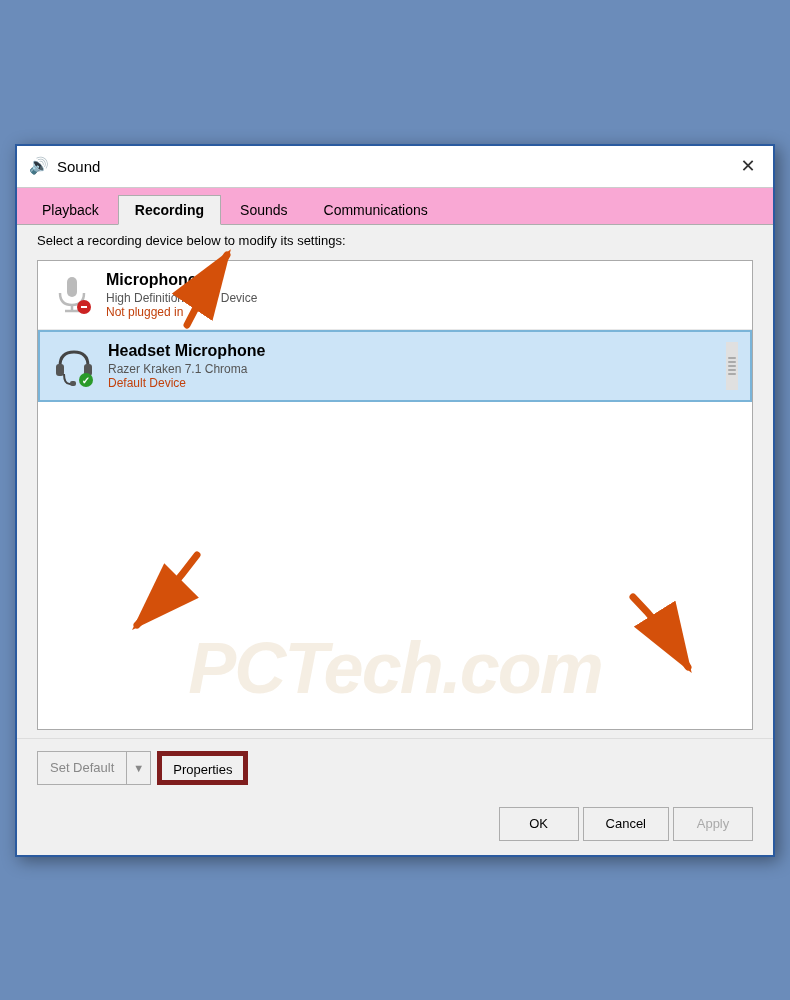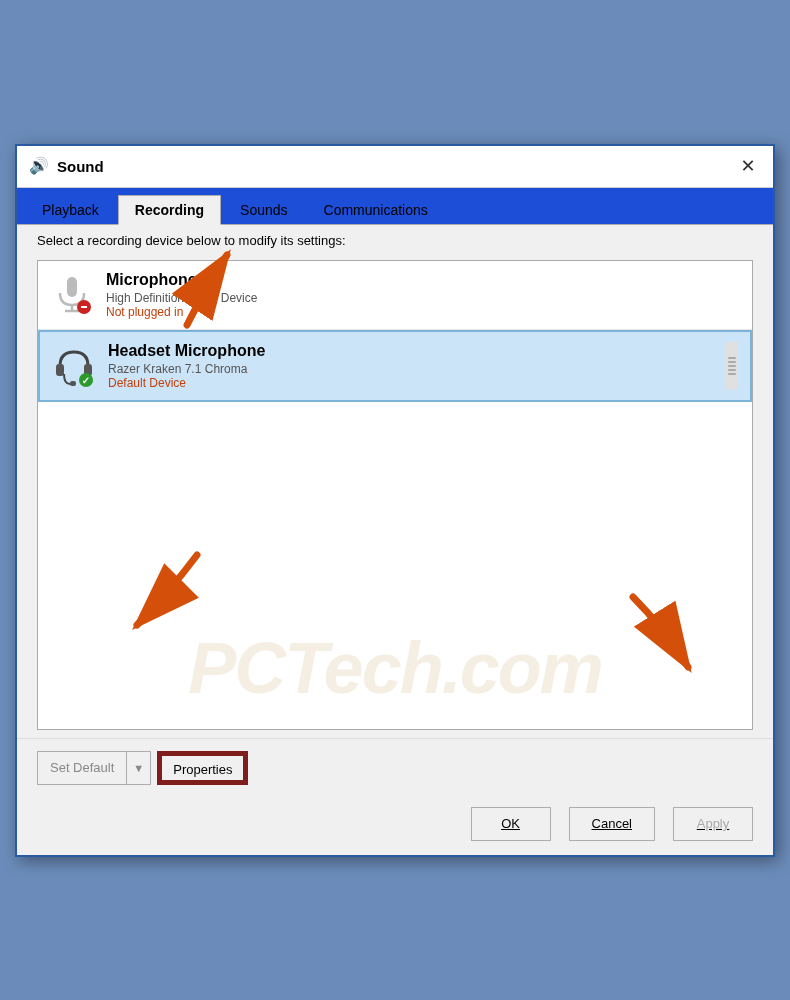--- a/index.html
+++ b/index.html
@@ -31,40 +31,40 @@
     }
     .title-bar-icon {
       width: 20px;
       height: 20px;
       margin-right: 8px;
       flex-shrink: 0;
     }
     .title-bar-title {
       flex: 1;
       font-size: 15px;
-      font-weight: 700;
+      font-weight: 400;
       color: #000;
     }
     .title-bar-close {
       width: 26px;
       height: 26px;
       display: flex;
       align-items: center;
       justify-content: center;
       cursor: pointer;
       font-size: 18px;
       color: #333;
       border: none;
       background: transparent;
     }
 
     
     .tabs {
       display: flex;
-      background: #1d4ed8;
+      background: #f9a8d4;
       padding: 6px 8px 0 8px;
       border-bottom: 1px solid #adadad;
       gap: 2px;
     }
     .tab {
       padding: 6px 16px;
       font-size: 14px;
       cursor: pointer;
       border: 1px solid transparent;
       background: transparent;
@@ -251,22 +251,21 @@
       height: 34px;
     }
 
     
     .bottom-row {
       display: flex;
       justify-content: flex-end;
       align-items: center;
       padding: 10px 20px 14px 20px;
       background: #f0f0f0;
-      gap: 18px;
-      text-decoration: underline;
+      gap: 4px;
     }
     .btn-ok, .btn-cancel, .btn-apply {
       padding: 6px 22px;
       font-size: 13px;
       border: 1px solid #adadad;
       background: #f0f0f0;
       cursor: pointer;
       min-width: 80px;
       height: 34px;
     }

